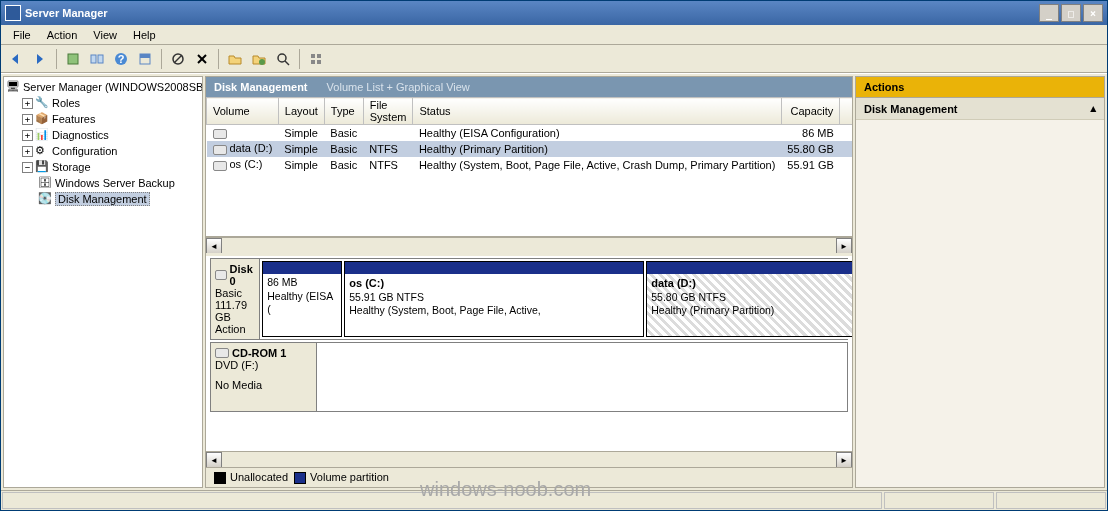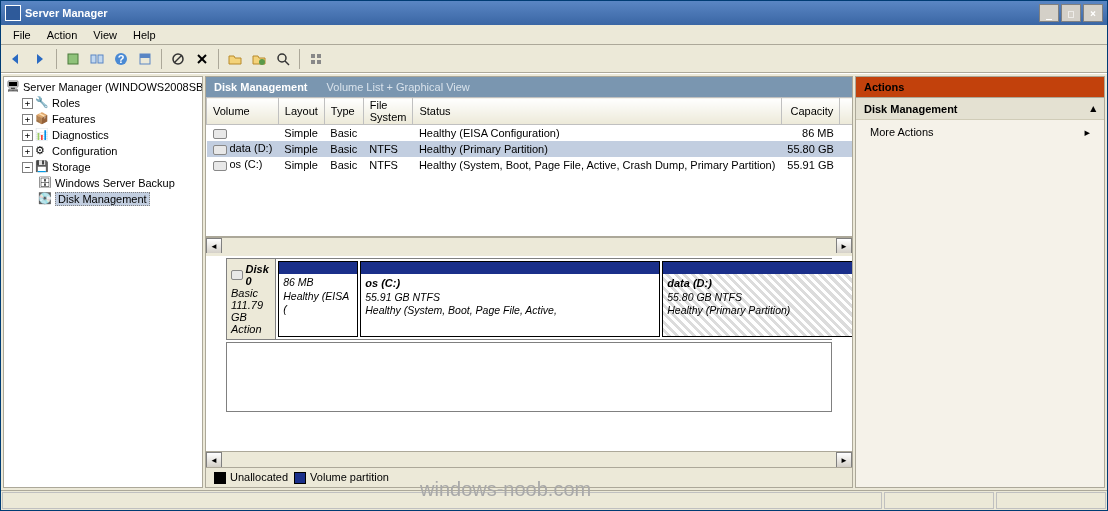--- a/index.html
+++ b/index.html
@@ -26,32 +26,32 @@
 .vlist { height: 140px; overflow: auto; border-bottom: 1px solid #aca899; }
 .vlist table { width: 100%; border-collapse: collapse; }
 .vlist th { background: linear-gradient(to bottom,#fff,#ece9d8); border: 1px solid #c0c0c0; text-align: left; padding: 1px 6px; font-weight: normal; height: 18px; }
 .vlist td { padding: 1px 6px; height: 16px; white-space: nowrap; }
 .vlist tr.sel td { background: #c2cee0; }
 .dicon { display: inline-block; width: 14px; height: 10px; background: #e8e8e8; border: 1px solid #888; border-radius: 2px; vertical-align: middle; margin-right: 3px; }
 .hscroll { height: 16px; background: #ece9d8; border-top: 1px solid #aca899; display: flex; }
 .sbtn { width: 16px; height: 16px; background: linear-gradient(to bottom,#fff,#d4d0c8); border: 1px solid #808080; font-size: 8px; display: flex; align-items: center; justify-content: center; }
 .strack { flex: 1; background: #ece9d8; }
 .graph { flex: 1; overflow: auto; border-top: 3px solid #ece9d8; }
-.drow { display: flex; border: 1px solid #808080; margin: 2px 20px; min-height: 70px; font-style: italic; }
+.drow { display: flex; border: 1px solid #808080; margin: 2px 4px; min-height: 70px; }
 .dinfo { width: 106px; border-right: 1px solid #808080; padding: 4px; background: #ece9d8; }
 .dinfo b { display: flex; align-items: center; }
 .parts { flex: 1; display: flex; padding: 2px; gap: 2px; background: #fff; }
 .part { border: 1px solid #000; padding: 0; display: flex; flex-direction: column; overflow: hidden; }
 .pbar { height: 12px; background: #1a2f8a; }
 .pbody { padding: 2px 4px; font-size: 10.5px; line-height: 1.3; }
 .hatched { background: repeating-linear-gradient(45deg,#fff,#fff 3px,#dcdcdc 3px,#dcdcdc 6px); }
 .legend { height: 20px; border-top: 1px solid #aca899; display: flex; align-items: center; padding: 0 8px; gap: 6px; background: #ece9d8; font-size: 10.5px; }
 .lsw { width: 12px; height: 12px; display: inline-block; vertical-align: middle; margin-right: 4px; border: 1px solid #000; }
 .actions { width: 250px; margin: 2px; border: 1px solid #aca899; background: #f5f2e9; display: flex; flex-direction: column; }
-.actions .ah { background: #c2410c; padding: 4px 8px; font-weight: bold; border-bottom: 1px solid #aca899; }
+.actions .ah { background: #eab308; padding: 4px 8px; font-weight: bold; border-bottom: 1px solid #aca899; }
 .actions .agroup { background: #e4e1d2; padding: 4px 8px; font-weight: bold; border-bottom: 1px solid #d0ccb8; display: flex; justify-content: space-between; align-items: center; }
 .actions .aitem { padding: 6px 14px; display: flex; justify-content: space-between; cursor: pointer; }
 .status { height: 20px; background: #ece9d8; border-top: 1px solid #aca899; display: flex; }
 .status div { border: 1px solid #c0c0c0; margin: 1px; background: #ece9d8; }
 .watermark { position: absolute; left: 420px; top: 478px; color: #a8a8a8; font-size: 20px; font-family: Verdana, sans-serif; pointer-events: none; }
 svg { display: block; }
 </style>
 </head>
 <body>
 
@@ -264,20 +264,25 @@
               <div class="pbar"></div>
               <div class="pbody"><b>os  (C:)</b><br>55.91 GB NTFS<br>Healthy (System, Boot, Page File, Active,</div>
             </div>
             <div class="part hatched" style="width: 220px;">
               <div class="pbar"></div>
               <div class="pbody"><b>data  (D:)</b><br>55.80 GB NTFS<br>Healthy (Primary Partition)</div>
             </div>
           </div>
         </div>
         <div class="drow">
+          <div class="dinfo">
+            <b><span class="dicon"></span>CD-ROM 1</b>
+            <div>DVD (F:)</div>
+            <div style="margin-top:8px">No Media</div>
+          </div>
           <div class="parts"></div>
         </div>
       </div>
     <div class="hscroll">
       <div class="sbtn">◄</div>
       <div class="strack"></div>
       <div class="sbtn">►</div>
     </div>
 
     <div class="legend">
@@ -285,24 +290,20 @@
       <span><span class="lsw" style="background:#1a2f8a"></span><span>Volume partition</span></span>
     </div>
   </div>
 
   <div class="actions">
     <div class="ah">Actions</div>
     <div class="agroup">
       <span>Disk Management</span>
       <span>▴</span>
     </div>
-    <div class="aitem">
-      <span>More Actions</span>
-      <span>▸</span>
-    </div>
   </div>
 </div>
 
 <div class="status">
   <div style="flex:1"></div>
   <div style="width:110px"></div>
   <div style="width:110px"></div>
 </div>
 
 <div class="watermark">windows-noob.com</div>

